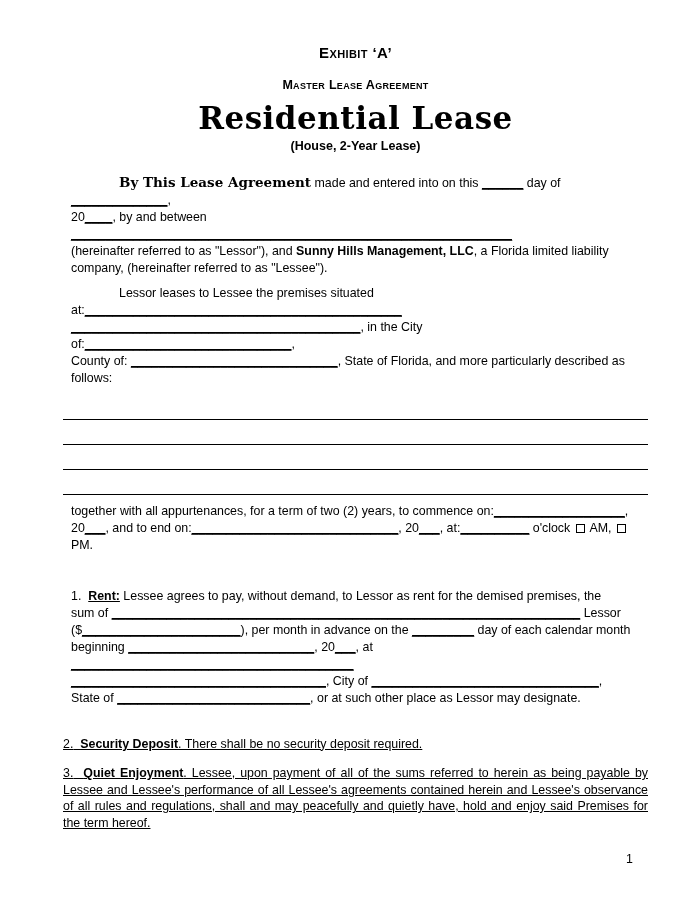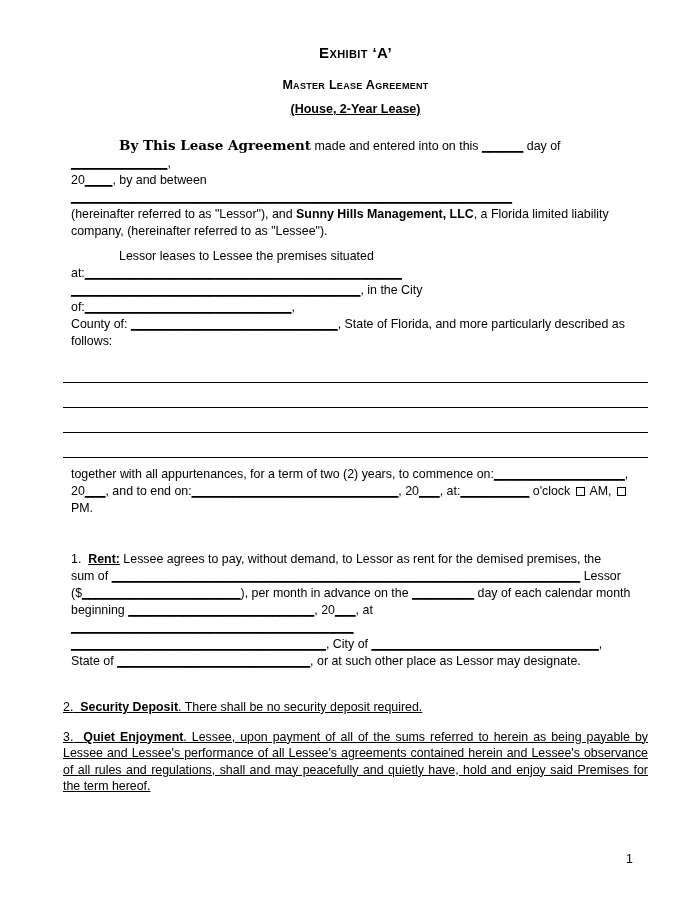--- a/index.html
+++ b/index.html
@@ -50,21 +50,20 @@
     line-height: 1.05;
     margin: 0 0 4px 0;
     letter-spacing: 0.5px;
   }
   .subtitle {
     text-align: center;
     font-weight: bold;
     font-size: 12.5px;
     margin: 0 0 20px 0;
     line-height: 1.2;
-    text-decoration: underline;
   }
   .para-loose {
     font-size: 12.4px;
     line-height: 17px;
     margin: 8px;
   }
   .para-justified {
     font-size: 12.4px;
     line-height: 16.5px;
     margin: 0;
@@ -126,20 +125,21 @@
     font-size: 12.4px;
   }
 </style>
 </head>
 <body>
 
 <div class="page">
 
   <div class="exhibit-title">Exhibit ‘A’</div>
   <div class="master-title">Master Lease Agreement</div>
+  <div class="residential-title">Residential Lease</div>
   <div class="subtitle">(House, 2-Year Lease)</div>
 
   <div class="para-loose">
     <span class="indent"></span><span class="gothic">By This Lease Agreement</span><span> made and entered into on this </span><span class="ul">______</span><span> day of </span><span class="ul">______________</span><span>,</span><br>
     <span>20</span><span class="ul">____</span><span>, by and between </span><span class="ul">________________________________________________________________</span><br>
     <span>(hereinafter referred to as "Lessor"), and </span><span class="bold">Sunny Hills Management, LLC</span><span>, a Florida limited liability</span><br>
     <span>company, (hereinafter referred to as "Lessee").</span>
   </div>
 
   <div class="para-loose">

